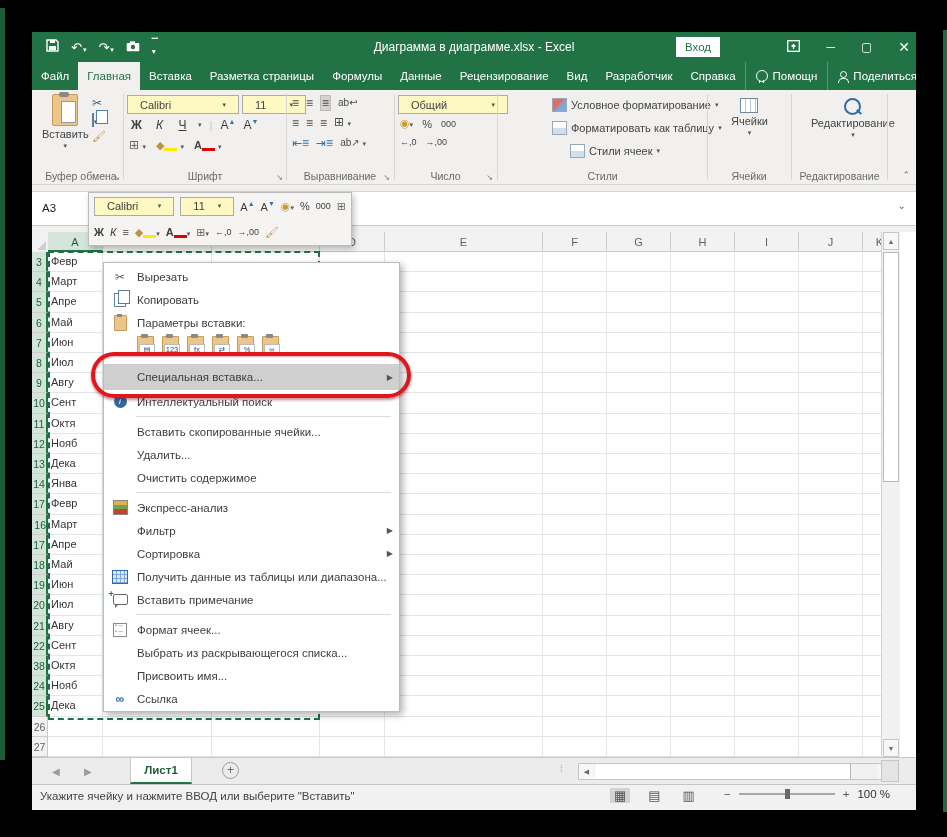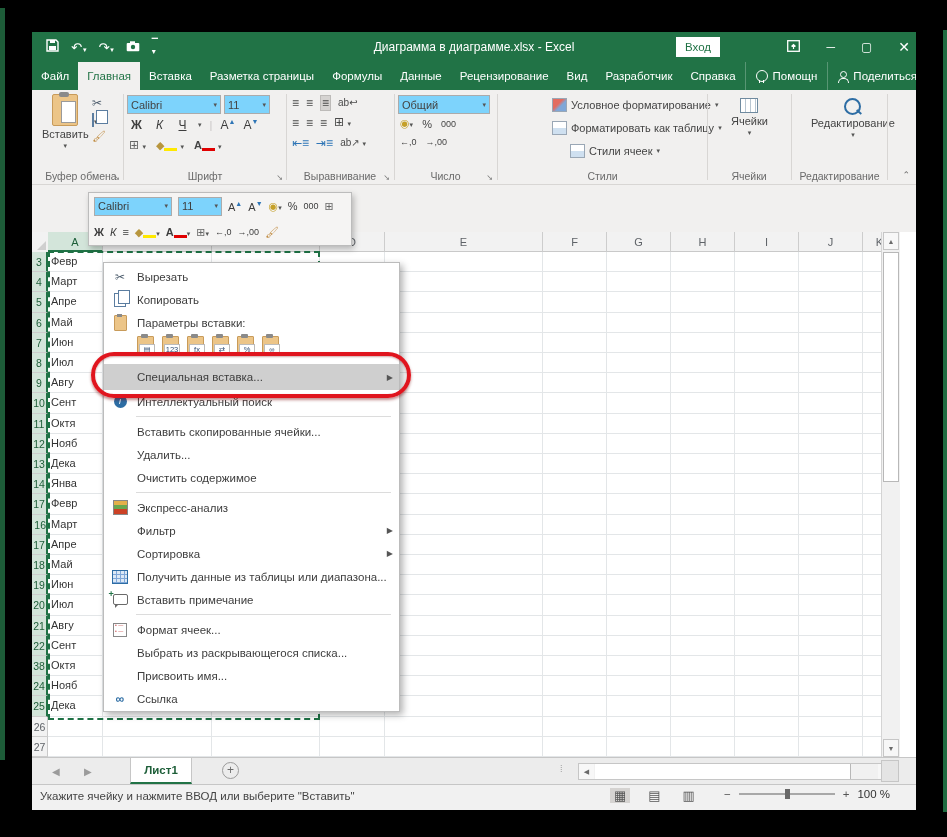--- a/index.html
+++ b/index.html
@@ -40,21 +40,21 @@
   .gsep{position:absolute;top:4px;height:86px;width:1px;background:#d8d6d4;}
   .glabel{position:absolute;bottom:2px;left:0;right:0;text-align:center;font-size:10.5px;color:#6a6a6a;white-space:nowrap;}
   .launch{position:absolute;bottom:2px;right:2px;font-size:8px;color:#777;}
   .bigbtn{position:absolute;display:flex;flex-direction:column;align-items:center;gap:2px;}
   .clipboard{width:24px;height:30px;background:#ecc588;border:1px solid #c89b5a;border-radius:2px;position:relative;}
   .clipboard:before{content:"";position:absolute;left:6px;top:-3px;width:10px;height:5px;background:#8a8a8a;border-radius:2px;}
   .clipboard:after{content:"";position:absolute;left:8px;top:6px;width:13px;height:20px;background:#fff;border:1px solid #9a9a9a;}
   .clip-s{width:11px;height:14px;background:#ecc588;border:1px solid #c89b5a;border-radius:1px;position:relative;display:inline-block;}
   .clip-s:before{content:"";position:absolute;left:2px;top:-2px;width:5px;height:3px;background:#8a8a8a;}
   .smallcol{display:flex;flex-direction:column;gap:4px;}
-  .combo{background:#7dd3fc;border:1px solid #ababab;height:17px;display:flex;align-items:center;padding:0 3px;gap:11px;font-size:11px;}
+  .combo{background:#fef9c3;border:1px solid #ababab;height:17px;display:flex;align-items:center;padding:0 12px;gap:11px;font-size:11px;}
   .combo .dd{margin-left:auto;font-size:7px;color:#555;}
   .fbtn{display:inline-block;text-align:center;min-width:15px;font-size:12px;color:#3d3d3d;}
   .dd7{font-size:7px;color:#555;}
   .ubar{display:inline-block;width:13px;height:3px;vertical-align:-2px;}
   .alignrow{display:flex;gap:7px;align-items:center;height:16px;}
   .aic{font-size:12px;color:#4a4a4a;line-height:14px;}
   .aic.active{background:#d5d3d1;border:1px solid #bdbbb9;padding:0 1px;}
   .styrow{display:flex;align-items:center;gap:4px;height:17px;white-space:nowrap;font-size:11px;color:#444;margin-left:48px;}
   .sic{width:13px;height:12px;border:1px solid #9aa7b5;background:linear-gradient(135deg,#e36c60 0 40%,#7fa7d8 60% 100%);}
   .sic.t2{background:linear-gradient(#fff 0 50%,#cfe0f0 50% 100%);}
@@ -344,20 +344,24 @@
           <span class="mag"></span>
           <span>Редактирование</span>
           <span class="dd7">▾</span>
         </div>
         <div class="glabel">Редактирование</div>
       </div>
       <div class="gsep" style="left:855px;"></div>
       <span class="chev">⌃</span>
     </div>
 
+    <div class="formulabar">
+      <div class="namebox">A3</div>
+      <span class="fbchev">⌄</span>
+    </div>
 
     <div class="grid">
       <div class="corner"></div>
       <div id="colheaders">
           <div class="colhdr sel" style="left: 16px; width: 55px;">A</div>
           <div class="colhdr" style="left: 71px; width: 109px;"></div>
           <div class="colhdr" style="left: 180px; width: 108px;"></div>
           <div class="colhdr" style="left: 288px; width: 65px;">D</div>
           <div class="colhdr" style="left: 353px; width: 158px;">E</div>
           <div class="colhdr" style="left: 511px; width: 64px;">F</div>

